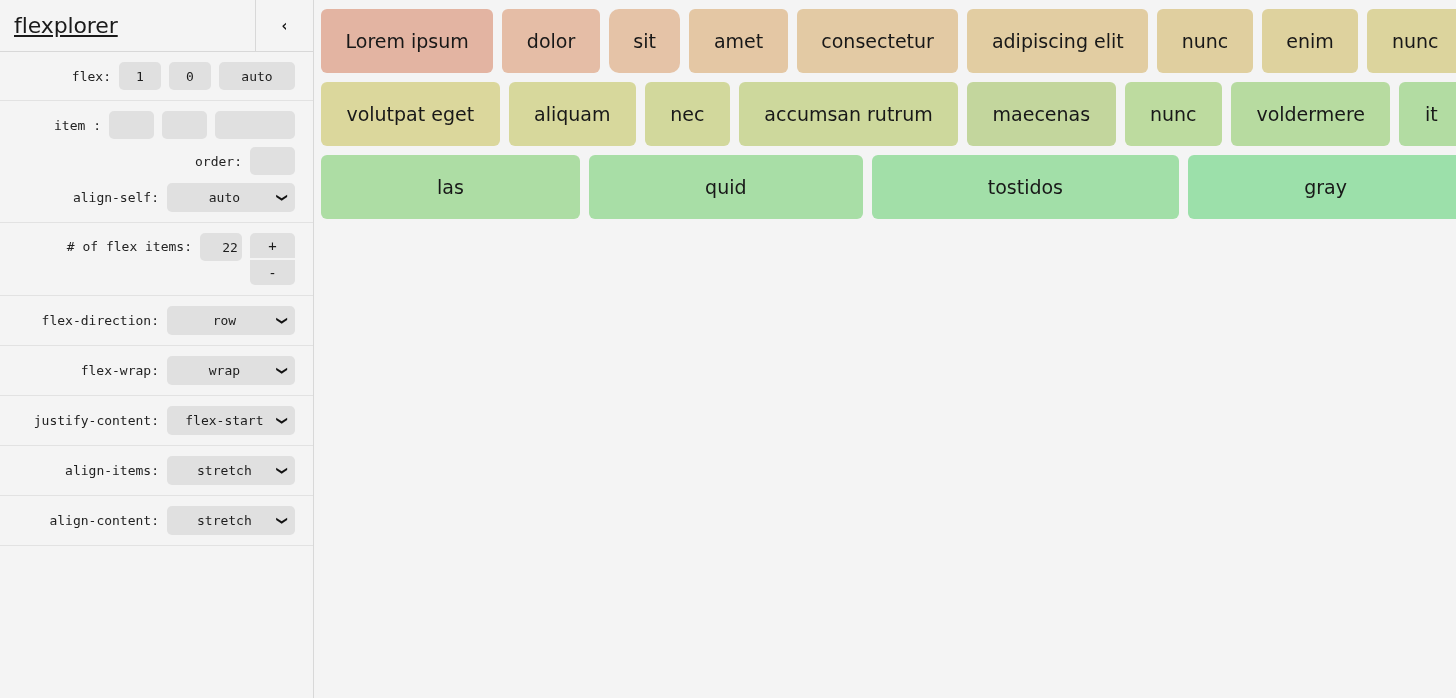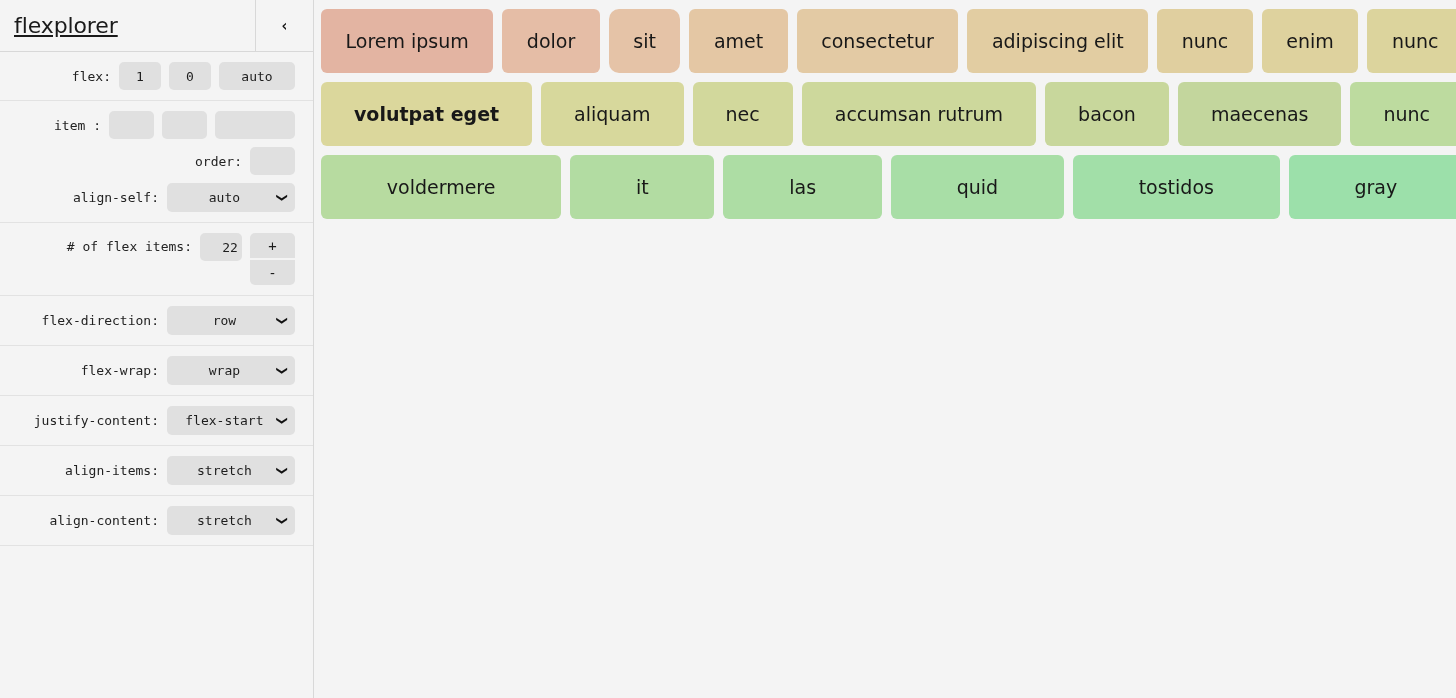--- a/index.html
+++ b/index.html
@@ -296,35 +296,32 @@
       </div>
       <div class="flex-item" style="background: rgb(224, 207, 159);">
         <span>nunc</span>
       </div>
       <div class="flex-item" style="background: rgb(222, 210, 158);">
         <span>enim</span>
       </div>
       <div class="flex-item" style="background: rgb(220, 212, 157);">
         <span>nunc</span>
       </div>
-      <div class="flex-item" style="background: rgb(219, 215, 156); font-weight: bold;">
+      <div class="flex-item" style="background: rgb(219, 215, 156);">
         <span>volutpat eget</span>
       </div>
       <div class="flex-item" style="background: rgb(215, 216, 156);">
         <span>aliquam</span>
       </div>
       <div class="flex-item" style="background: rgb(210, 216, 156);">
         <span>nec</span>
       </div>
       <div class="flex-item" style="background: rgb(205, 216, 156);">
         <span>accumsan rutrum</span>
       </div>
-      <div class="flex-item" style="background: rgb(200, 215, 156);">
-        <span>bacon</span>
-      </div>
       <div class="flex-item" style="background: rgb(195, 214, 157);">
         <span>maecenas</span>
       </div>
       <div class="flex-item" style="background: rgb(189, 219, 159);">
         <span>nunc</span>
       </div>
       <div class="flex-item" style="background: rgb(183, 219, 160);">
         <span>voldermere</span>
       </div>
       <div class="flex-item" style="background: rgb(178, 220, 162);">

